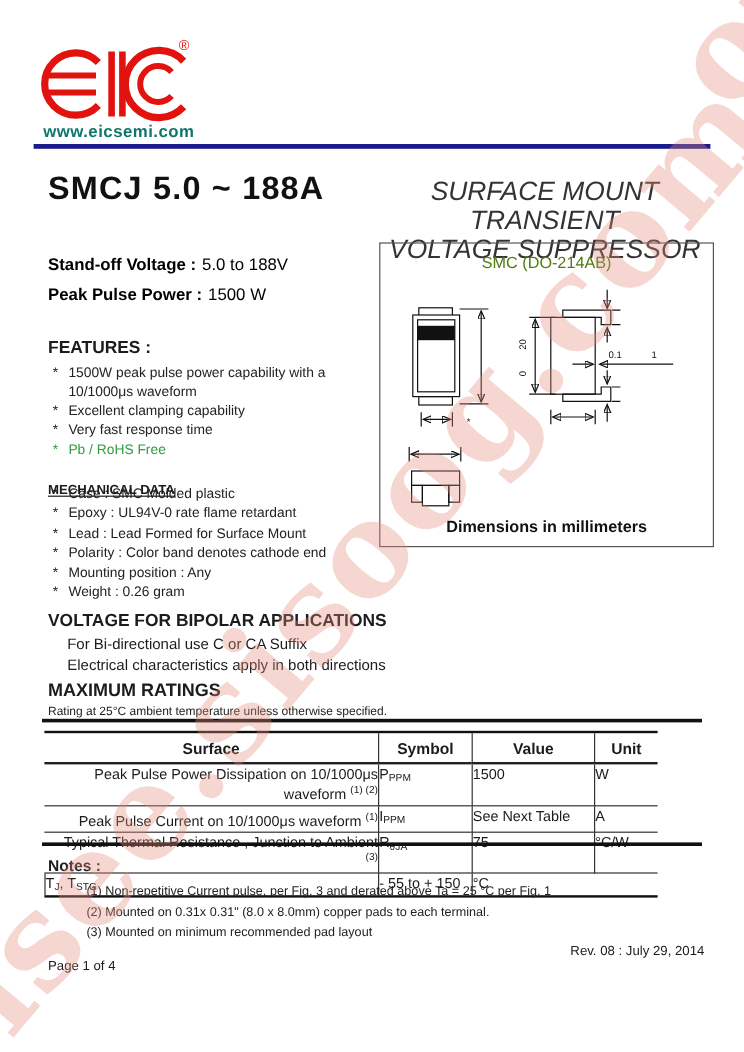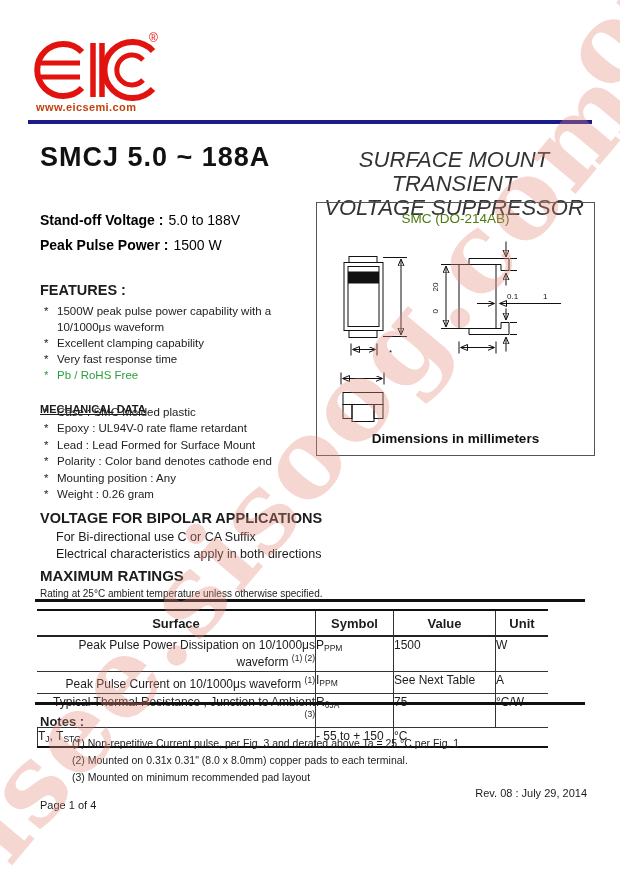--- a/index.html
+++ b/index.html
@@ -1,21 +1,21 @@
 <!DOCTYPE html>
 <html><head>
 <meta charset="utf-8">
 <style>
   html,body{margin:0;padding:0;background:#888;}
   .page{position:relative;width:620px;height:877px;background:#ffffff;overflow:hidden;
         font-family:"Liberation Sans",sans-serif;color:#1c1c1c;margin:0 auto;}
   .abs{position:absolute;}
 
   
-  .logo-url{left:36px;top:101px;font-size:11px;font-weight:bold;color:#c2410c;letter-spacing:.4px;}
+  .logo-url{left:36px;top:101px;font-size:14px;font-weight:bold;color:#0f766e;letter-spacing:.4px;}
   .navy-rule{left:28px;top:120px;width:564px;height:4px;background:#1b1b8a;}
   .part-number{left:40px;top:142px;font-size:27px;font-weight:bold;color:#111;letter-spacing:1px;}
   .doc-title{left:316px;top:148px;width:276px;text-align:center;font-size:22px;color:#333;line-height:24px;font-style:italic;}
 
   
   .spec{left:40px;font-size:14px;color:#000000;}
   .spec b{margin-right:5px;}
 
   
   .pkg-box{left:316px;top:202px;width:277px;height:252px;border:1px solid #555;}

